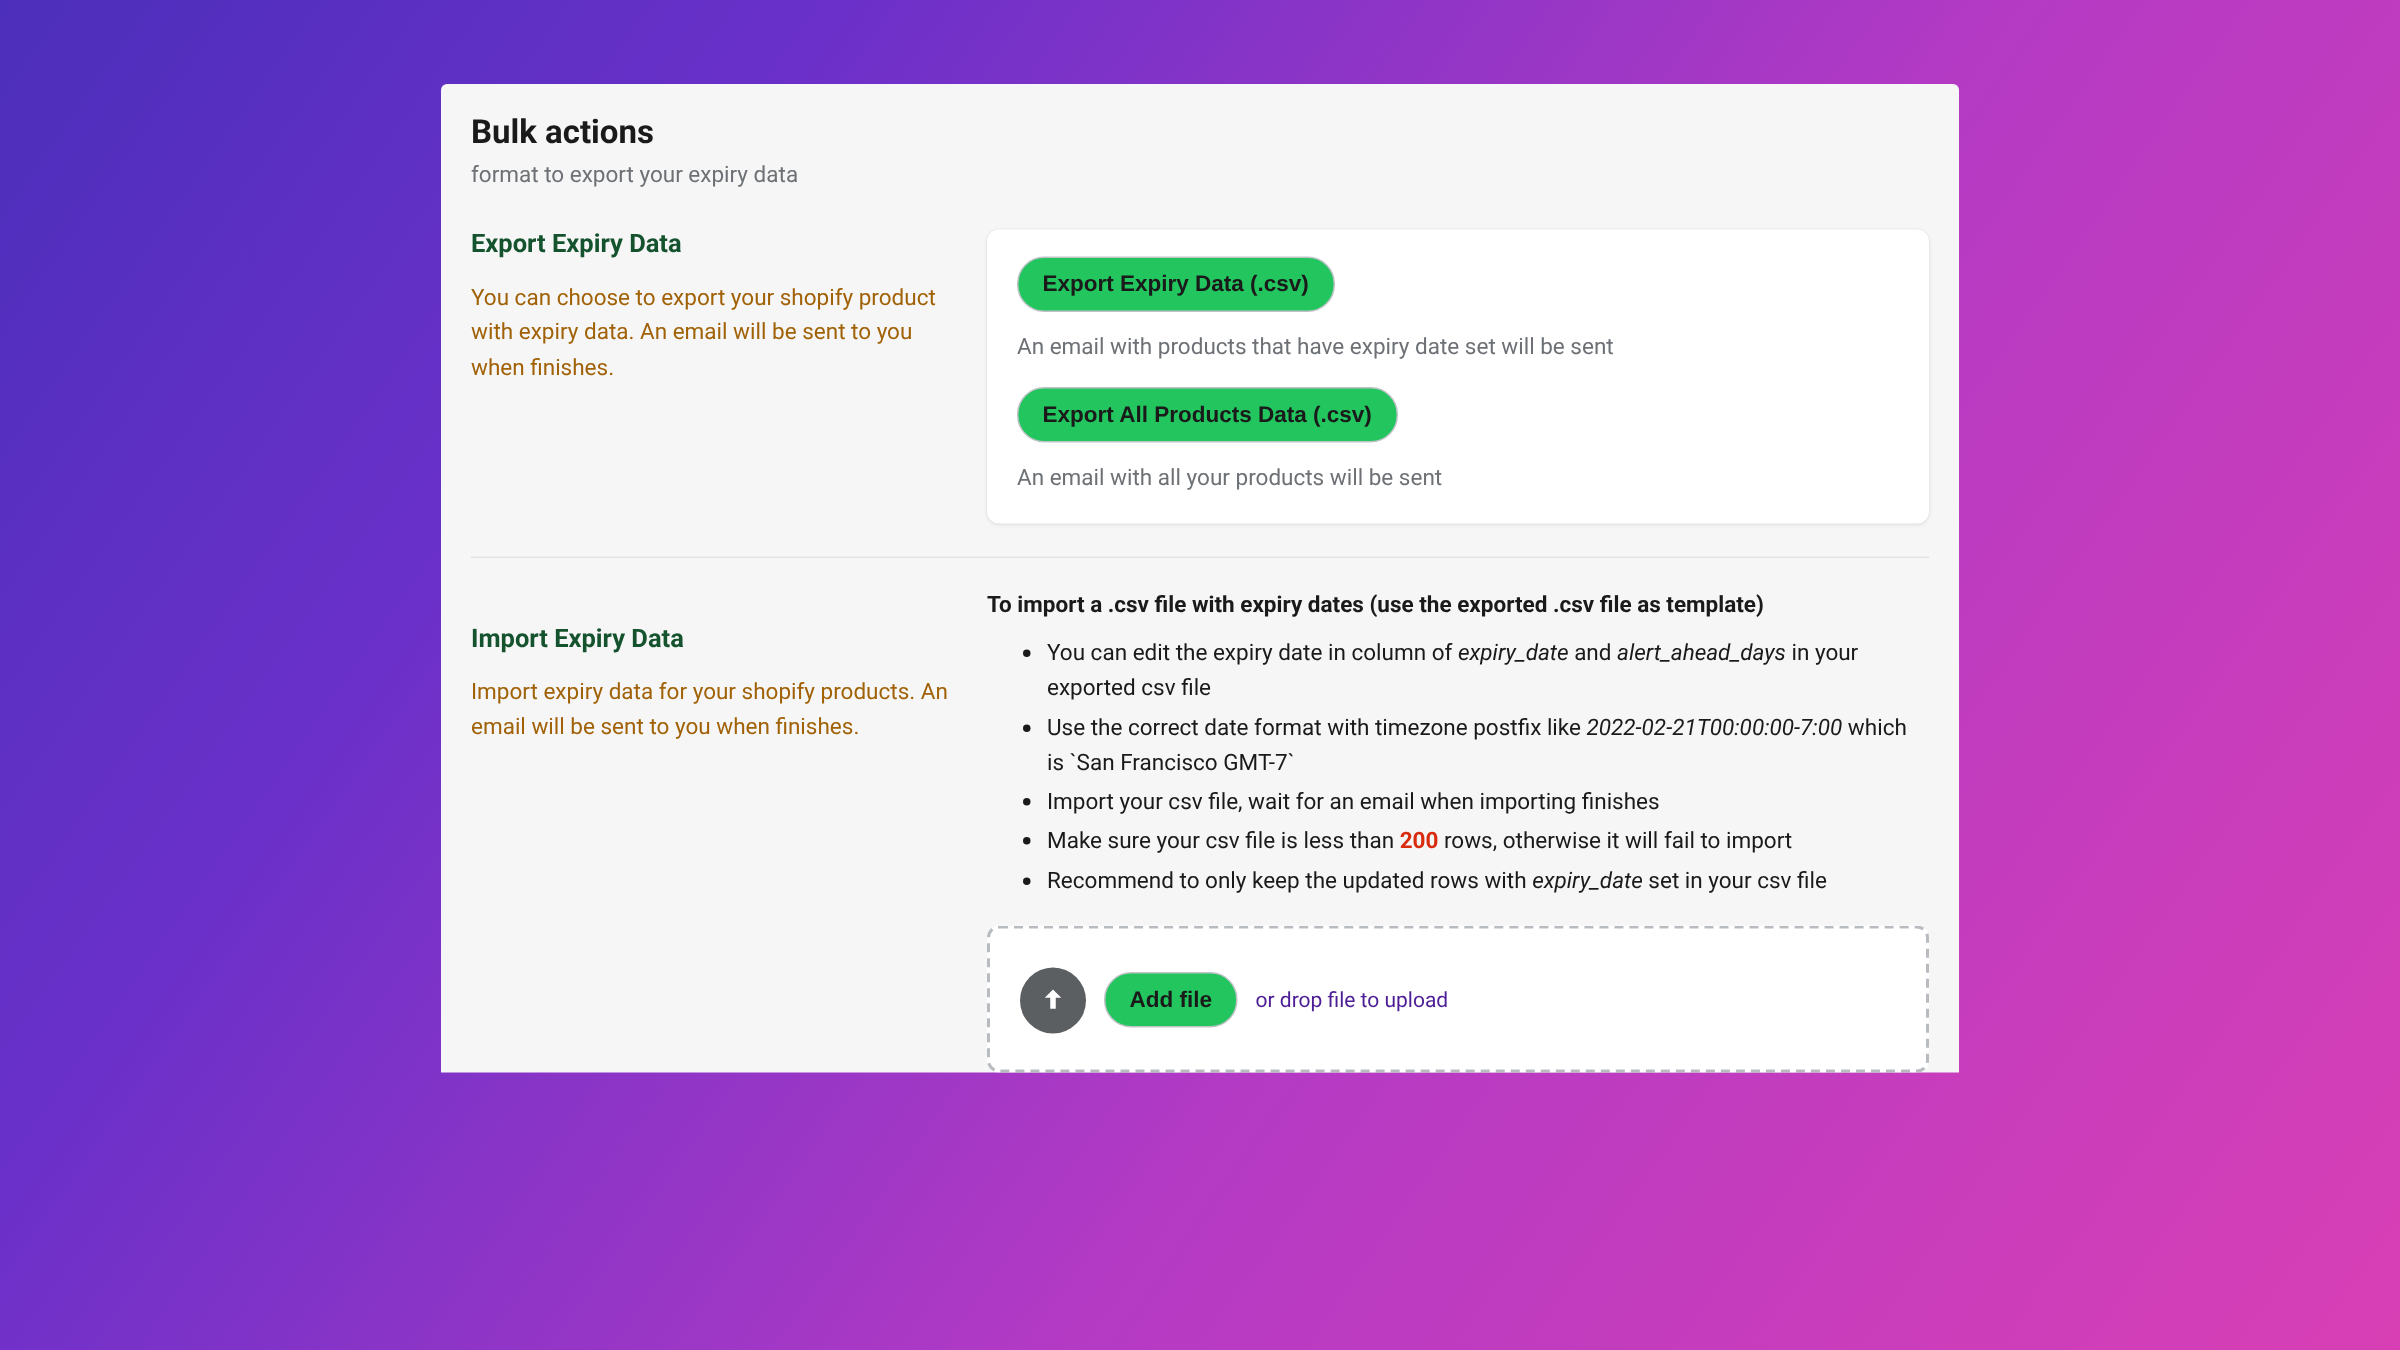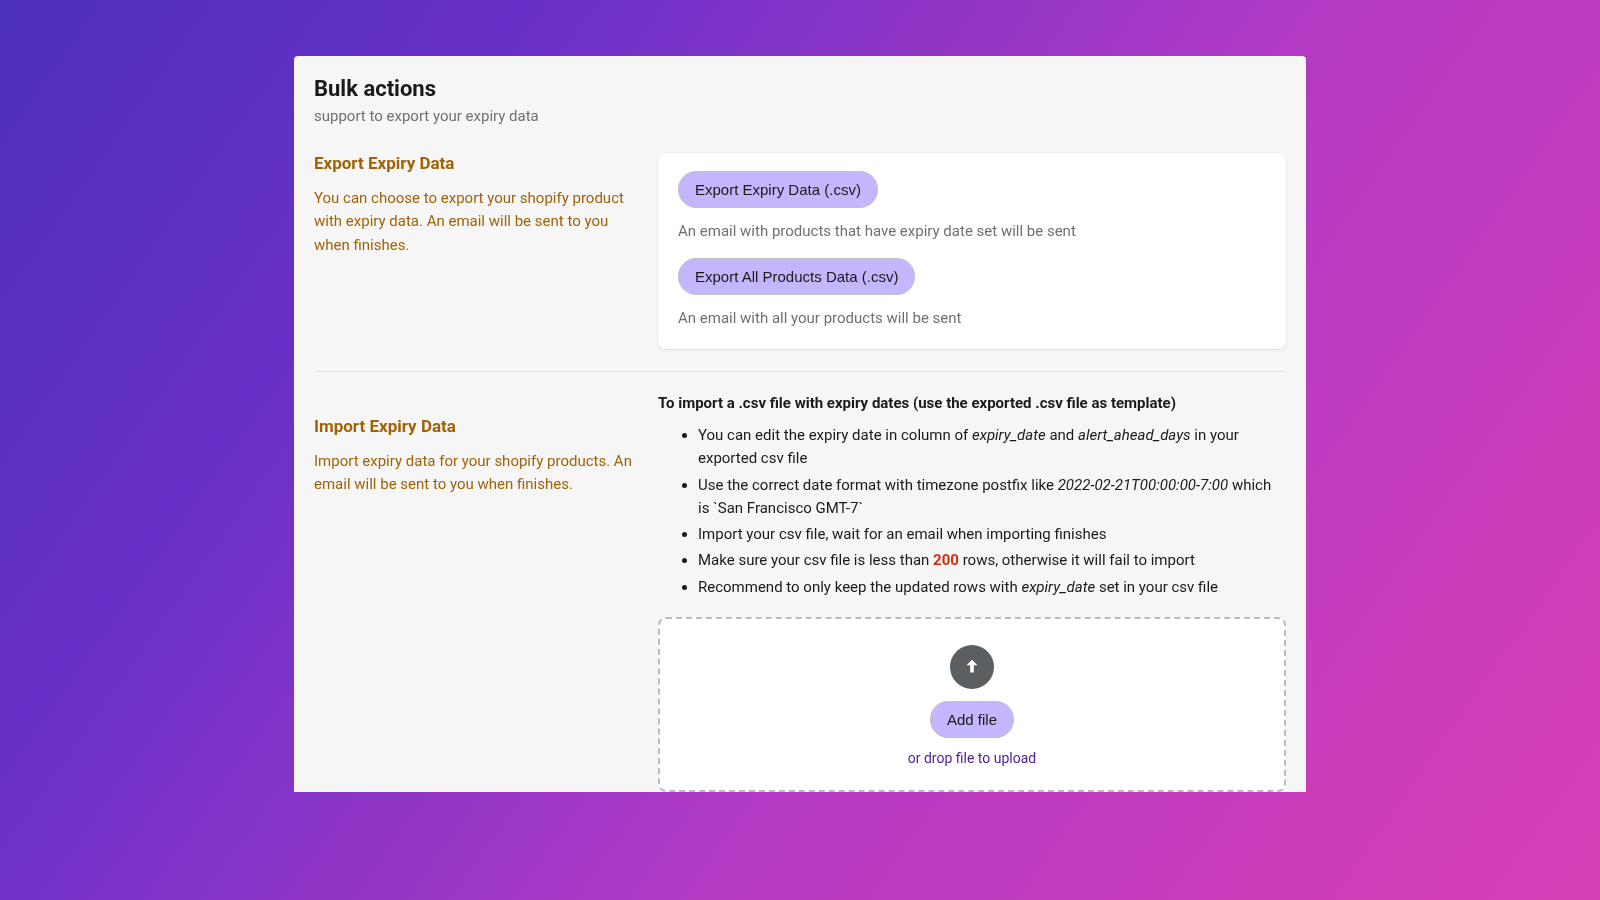--- a/index.html
+++ b/index.html
@@ -17,72 +17,72 @@
     background: #f6f6f7;
     border-radius: 4px 4px 0 0;
     padding: 20px 20px 0 20px;
   }
   .page-title { font-size: 22px; font-weight: 700; color: #1a1a1a; margin-bottom: 6px; }
   .page-subtitle { font-size: 15px; color: #6d7175; margin-bottom: 28px; }
   .section { display: flex; gap: 24px; }
   .section + .section { border-top: 1px solid #e1e3e5; margin-top: 22px; padding-top: 22px; }
   .left { width: 320px; flex-shrink: 0; }
   .right { flex: 1; }
-  .section-title { font-size: 17px; font-weight: 700; color: #a16207; margin-bottom: 14px; }
+  .section-title { font-size: 17px; font-weight: 700; color: #14532d; margin-bottom: 14px; }
   .section-desc { font-size: 15px; color: #a16207; line-height: 1.55; }
   .card {
     background: #fff;
     border-radius: 8px;
     box-shadow: 0 1px 3px rgba(0,0,0,.08), 0 0 0 1px rgba(0,0,0,.02);
     padding: 18px 20px 20px;
   }
   .btn {
     display: inline-block;
-    background: #c4b5fd;
+    background: #22c55e;
     border: 1px solid #bfc3c7;
     border-radius: 18px;
     padding: 9px 16px;
     font-size: 15px;
-    font-weight: 400;
+    font-weight: 700;
     color: #1a1a1a;
     cursor: pointer;
   }
   .hint { font-size: 15px; color: #6d7175; margin-top: 14px; }
   .card .btn + .hint { margin-bottom: 18px; }
   .import-heading { font-size: 15px; font-weight: 700; color: #1a1a1a; margin-bottom: 12px; }
   .bullets { list-style: disc; padding-left: 40px; }
   .bullets li { font-size: 15px; color: #1a1a1a; line-height: 1.55; margin-bottom: 3px; }
   .em { font-style: italic; }
   .red { color: #d82c0d; font-weight: 700; }
   .dropzone {
     margin-top: 18px;
     border: 2px dashed #b8bcc0;
     border-radius: 8px;
     background: #fff;
     padding: 26px 20px 24px;
     display: flex;
-    flex-direction: column;
+    flex-direction: row;
     align-items: center;
     gap: 12px;
   }
   .upload-icon {
     width: 44px; height: 44px;
     background: #5c5f62;
     border-radius: 50%;
     display: flex; align-items: center; justify-content: center;
   }
   .upload-icon svg { width: 22px; height: 22px; fill: #fff; }
   .drop-hint { font-size: 14px; color: #4c1d95; }
 </style>
 </head>
 <body>
 
 <div class="panel">
   <div class="page-title">Bulk actions</div>
-  <div class="page-subtitle">support to export your expiry data</div>
+  <div class="page-subtitle">format to export your expiry data</div>
 
   <div class="section">
     <div class="left">
       <div class="section-title">Export Expiry Data</div>
       <div class="section-desc">You can choose to export your shopify product with expiry data. An email will be sent to you when finishes.</div>
     </div>
     <div class="right">
       <div class="card">
         <button class="btn">Export Expiry Data (.csv)</button>
         <div class="hint">An email with products that have expiry date set will be sent</div>

